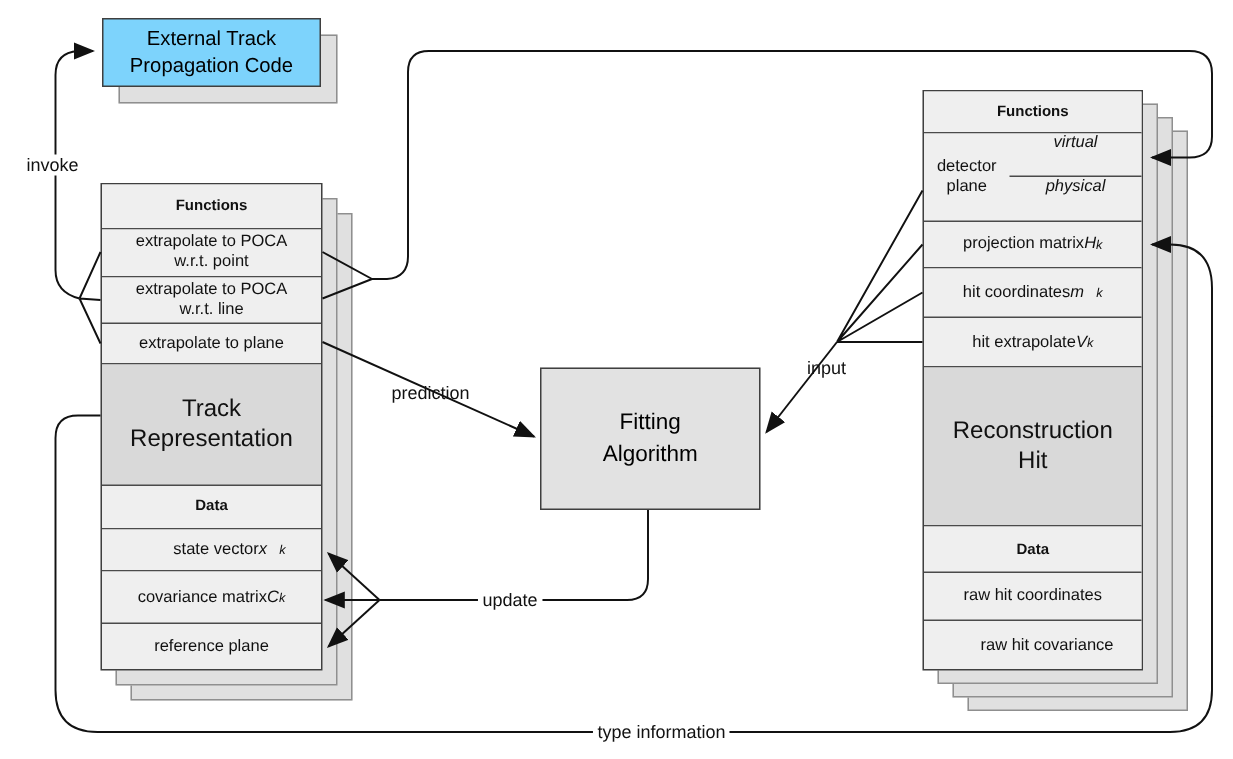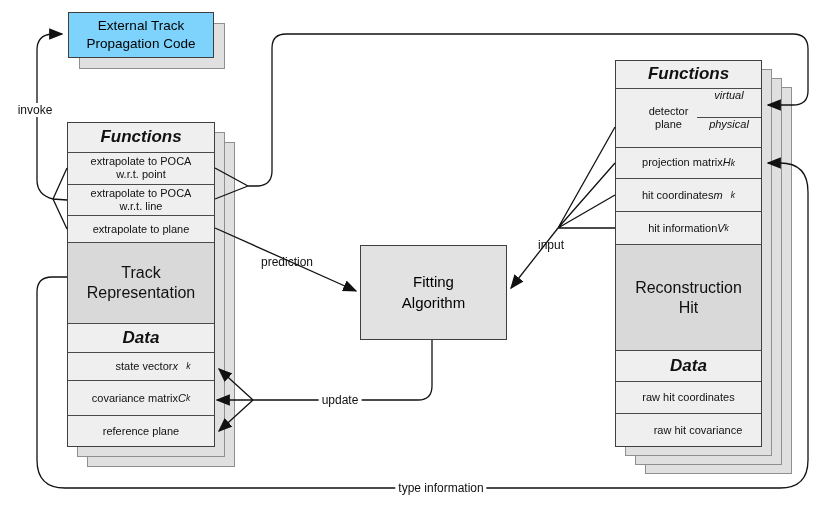--- a/index.html
+++ b/index.html
@@ -5,27 +5,27 @@
   html,body{margin:0;padding:0;}
   body{font-family:"Liberation Sans",sans-serif;background:#fff;}
   #stage{position:relative;width:822px;height:506px;background:#ffffff;overflow:hidden;}
   .shadow{position:absolute;background:#e0e0e0;border:1px solid #8f8f8f;box-sizing:border-box;}
   .box{position:absolute;background:#efefef;border:1px solid #3f3f3f;box-sizing:border-box;}
   .classbox{display:flex;flex-direction:column;}
   .row{box-sizing:border-box;border-bottom:1px solid #4a4a4a;display:flex;flex-direction:column;
        align-items:center;justify-content:center;text-align:center;font-size:11px;color:#111;
        line-height:1.18;background:#efefef;}
   .row:last-child{border-bottom:none;}
-  .hdr{font-weight:bold;font-style:italic;font-size:17px;}
+  .hdr{font-weight:bold;font-size:10px;}
   .titlerow{background:#d9d9d9;font-size:16px;line-height:1.25;}
   .titlerow .ttl{padding:0 14px;}
   .mvar{font-style:italic;}
   sub{font-size:8.5px;font-style:italic;}
   .dp{flex-direction:row;align-items:stretch;padding:0;}
-  .dp-left{width:57px;display:flex;flex-direction:column;align-items:center;justify-content:center;line-height:1.2;padding-left:24px;}
+  .dp-left{width:57px;display:flex;flex-direction:column;align-items:center;justify-content:center;line-height:1.2;}
   .dp-right{flex:1;display:flex;flex-direction:column;}
   .dp-opt{flex:1;display:flex;justify-content:center;font-style:italic;}
   .dp-opt.first{border-bottom:1px solid #4a4a4a;}
   .simplebox{display:flex;align-items:center;justify-content:center;text-align:center;}
   .extbox{font-size:13.5px;line-height:1.3;background:#7dd3fc;}
   .fitbox{font-size:15px;line-height:1.35;background:#e2e2e2;}
   svg.conn{position:absolute;left:0;top:0;pointer-events:none;}
   .lbl{position:absolute;font-size:12px;color:#111;transform:translate(-50%,-50%);white-space:nowrap;}
   .lbl.bg{background:#ffffff;padding:0 3px;}
 </style>
@@ -112,21 +112,21 @@
       <span>projection matrix </span>
         <span class="mvar">H</span>
         <sub>k</sub>
     </div>
     <div class="row" style="height:33px;flex-direction:row;">
       <span>hit coordinates </span>
         <span class="mvar">m⃗</span>
         <sub>k</sub>
     </div>
     <div class="row" style="height:33px;flex-direction:row;">
-      <span>hit information </span>
+      <span>hit extrapolate </span>
         <span class="mvar">V</span>
         <sub>k</sub>
     </div>
     <div class="row titlerow" style="height:107px;">
       <span class="ttl">Reconstruction Hit</span>
     </div>
     <div class="row hdr" style="height:31px;">
       <span>Data</span>
     </div>
     <div class="row" style="height:32px;">

